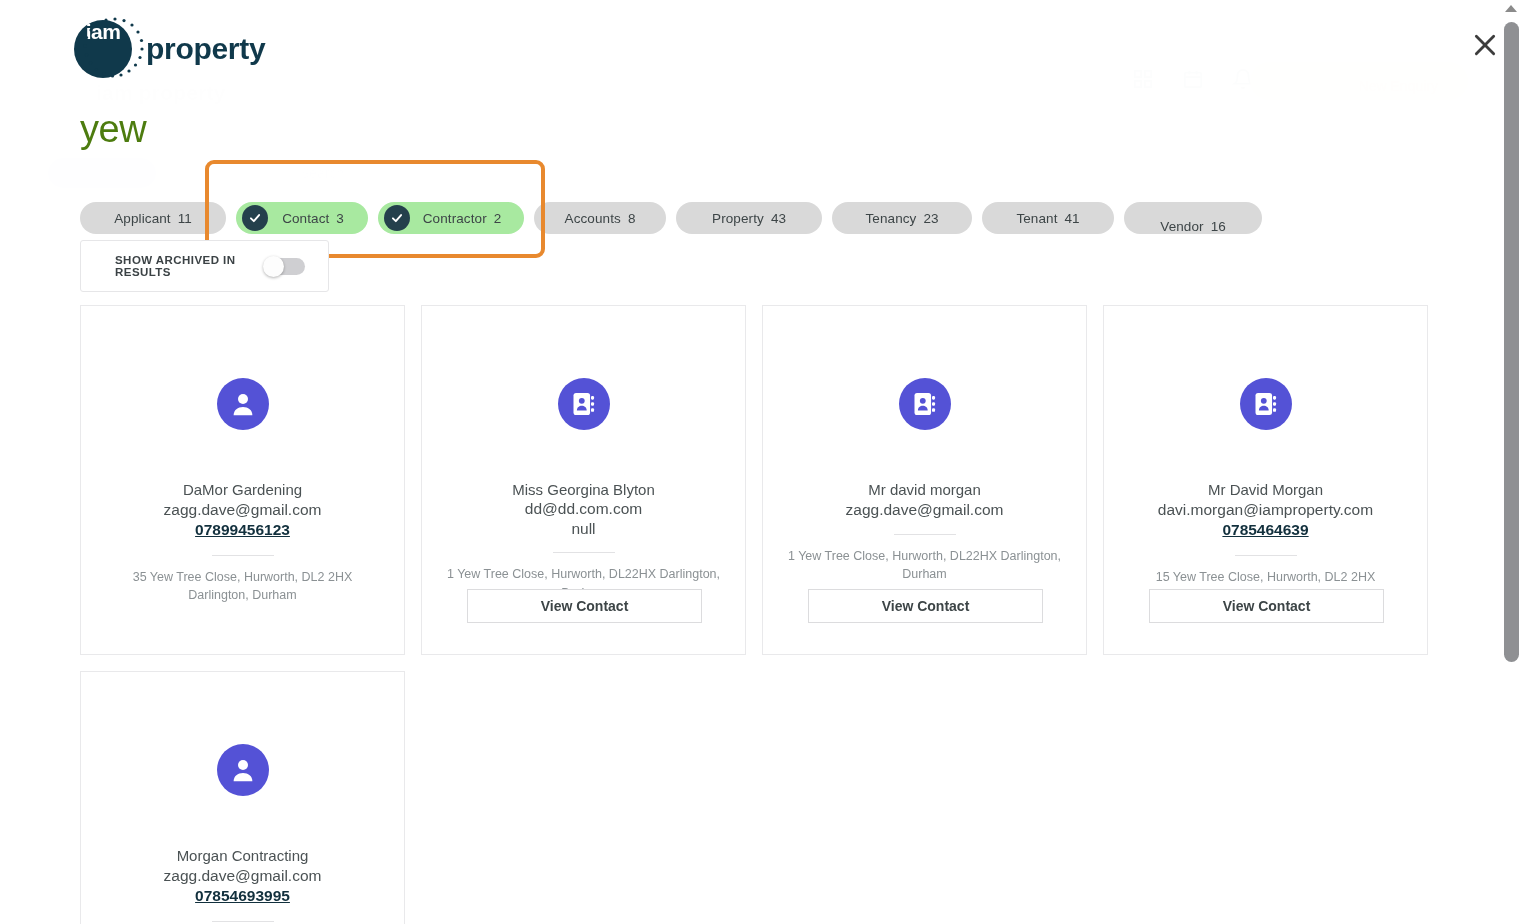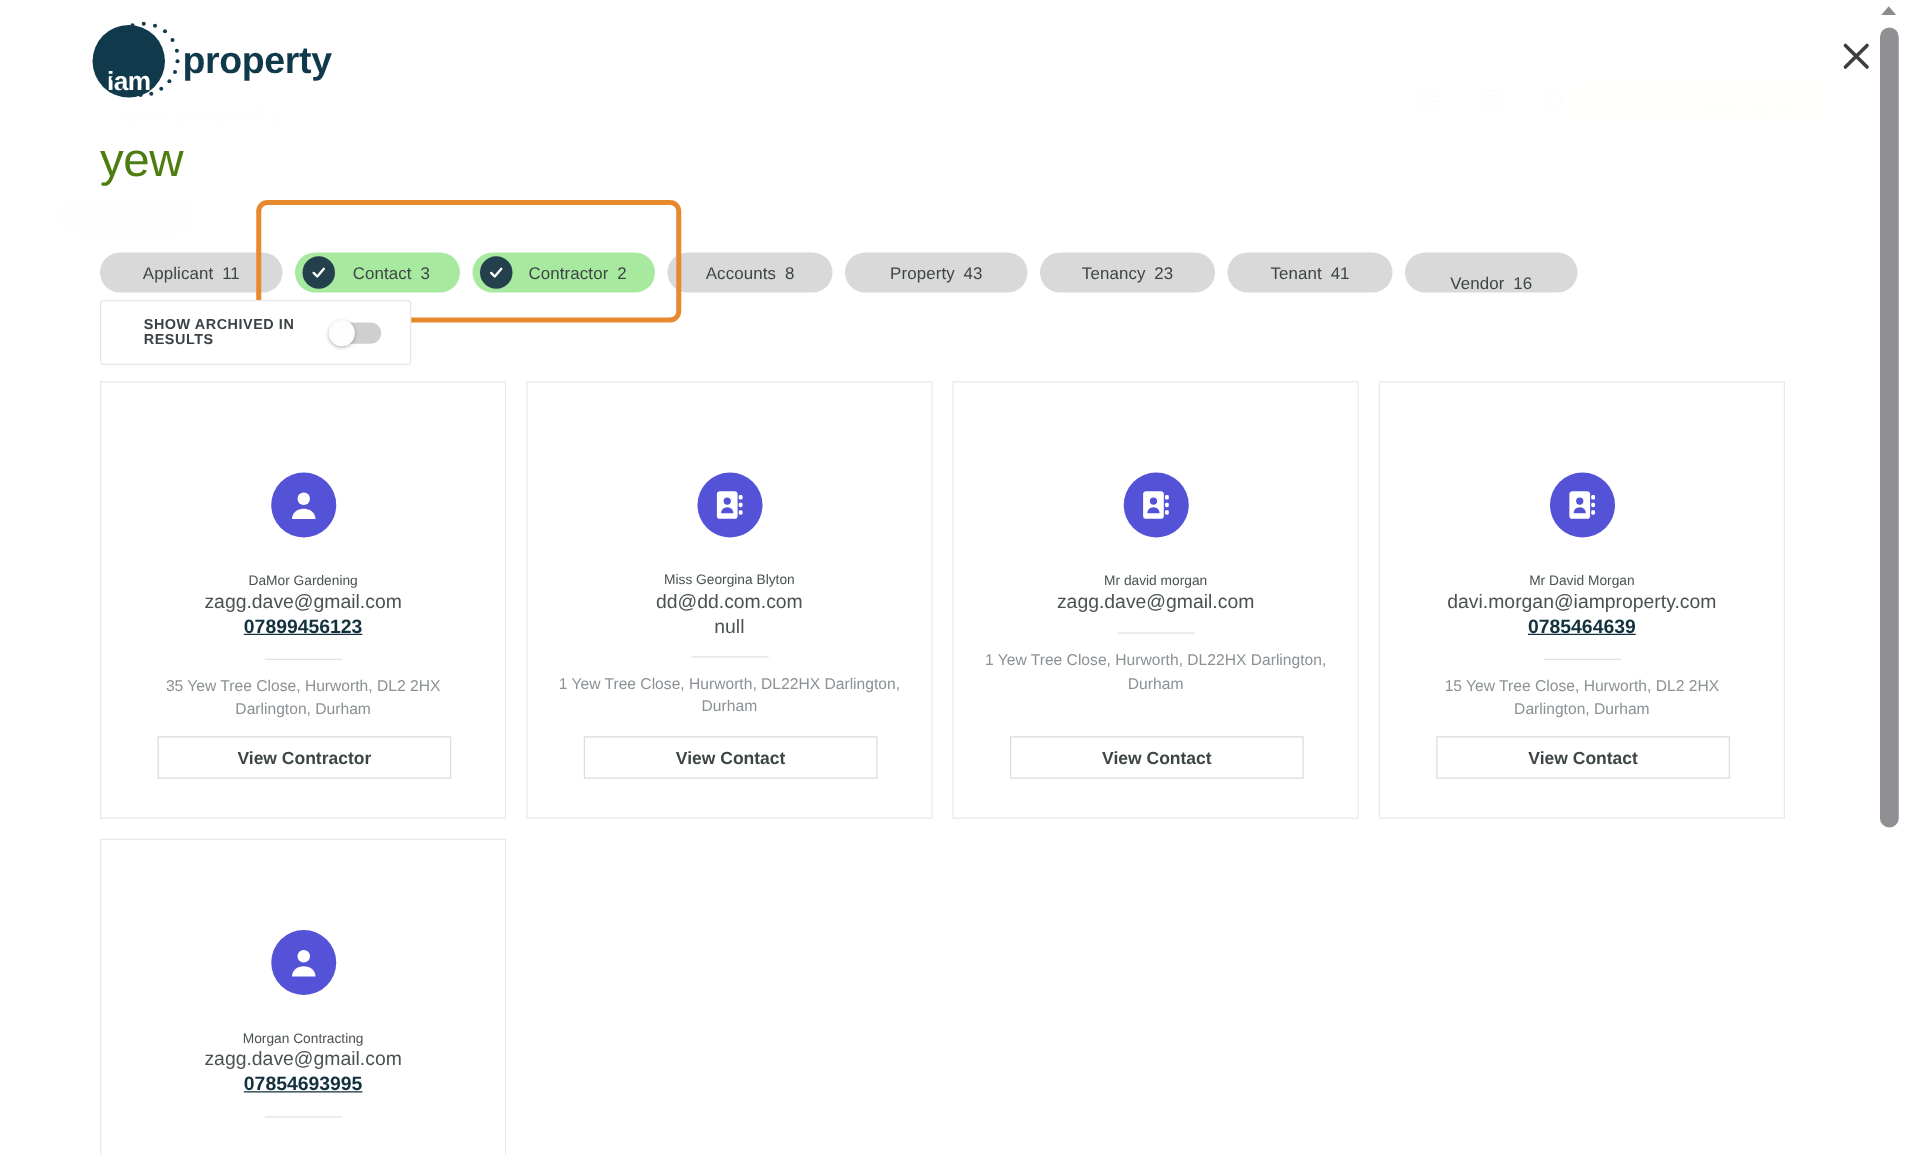--- a/index.html
+++ b/index.html
@@ -61,21 +61,21 @@
   .overlay {
     position:absolute; left:0; top:0; width:1498px; height:924px;
     background:rgba(255,255,255,0.90);
   }
 
   .logo-wrap { position:absolute; left:74px; top:16px; display:flex; align-items:center; gap:10px; }
   .logo-mark { position:relative; width:66px; height:66px; }
   .logo-circle {
     position:absolute; left:0; top:4px; width:58px; height:58px;
     border-radius:50%; background:#10394b;
-    display:flex; align-items:flex-end; justify-content:center;
+    display:flex; align-items:flex-start; justify-content:center;
   }
   .logo-circle span { color:#fff; font-size:21px; font-weight:700; letter-spacing:-.5px; }
   .logo-dots { position:absolute; left:8px; top:0; width:66px; height:66px; }
   .logo-word { font-size:30px; color:#10394b; font-weight:600; letter-spacing:-.3px; margin-left:-4px; }
 
   .close-btn {
     position:absolute; right:24px; top:28px; width:34px; height:34px;
     display:flex; align-items:center; justify-content:center;
     cursor:pointer;
   }
@@ -149,21 +149,21 @@
     display:flex; flex-direction:column; align-items:center;
     padding-top:72px;
     position:relative;
   }
   .avatar {
     width:52px; height:52px; border-radius:50%; background:#5452d6;
     display:flex; align-items:center; justify-content:center;
     flex:0 0 auto;
   }
   .card-name {
-    margin-top:28px; font-size:11px; color:#4b5254; text-align:center;
+    margin-top:50px; font-size:15px; color:#4b5254; text-align:center;
     line-height:1.3; padding:0 14px;
   }
   .card-email { font-size:15.5px; color:#4b5254; text-align:center; line-height:1.3; padding:0 10px; }
   .card-phone {
     font-size:15.5px; color:#12303d; font-weight:600; text-decoration:underline;
     text-align:center; line-height:1.35; cursor:pointer;
   }
   .card-phone.plain { font-weight:400; color:#4b5254; text-decoration:none; cursor:default; }
   .card-sep { width:62px; height:1px; background:#e2e2e4; margin:14px 0 12px; }
   .card-addr {
@@ -384,21 +384,20 @@
           <svg width="30" height="30" viewBox="0 0 24 24" fill="#ffffff">
             <circle cx="12" cy="8" r="4"></circle>
             <path d="M4.5 21c0-4.2 3.4-6.6 7.5-6.6s7.5 2.4 7.5 6.6z"></path>
           </svg>
         </div>
         <div class="card-name">DaMor Gardening</div>
         <div class="card-email">zagg.dave@gmail.com</div>
         <div class="card-phone">07899456123</div>
         <div class="card-sep"></div>
         <div class="card-addr">35 Yew Tree Close, Hurworth, DL2 2HX Darlington, Durham</div>
-        <button class="card-btn">View Contractor</button>
       </div>
       <div class="card c2">
         <div class="avatar">
           <svg width="28" height="28" viewBox="0 0 24 24">
             <rect x="3" y="2.5" width="14.2" height="19" rx="2.2" fill="#ffffff"></rect>
             <rect x="18" y="5.2" width="2.6" height="3.1" rx="1" fill="#ffffff"></rect>
             <rect x="18" y="10.4" width="2.6" height="3.1" rx="1" fill="#ffffff"></rect>
             <rect x="18" y="15.6" width="2.6" height="3.1" rx="1" fill="#ffffff"></rect>
             <circle cx="10.1" cy="9.3" r="2.5" fill="#5452d6"></circle>
             <path d="M5.9 17.6c0-2.6 2-4 4.2-4s4.2 1.4 4.2 4z" fill="#5452d6"></path>

